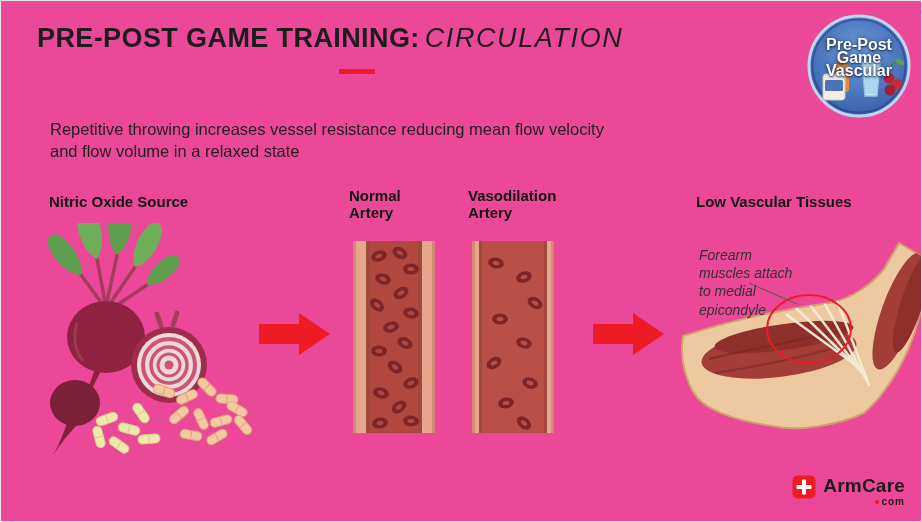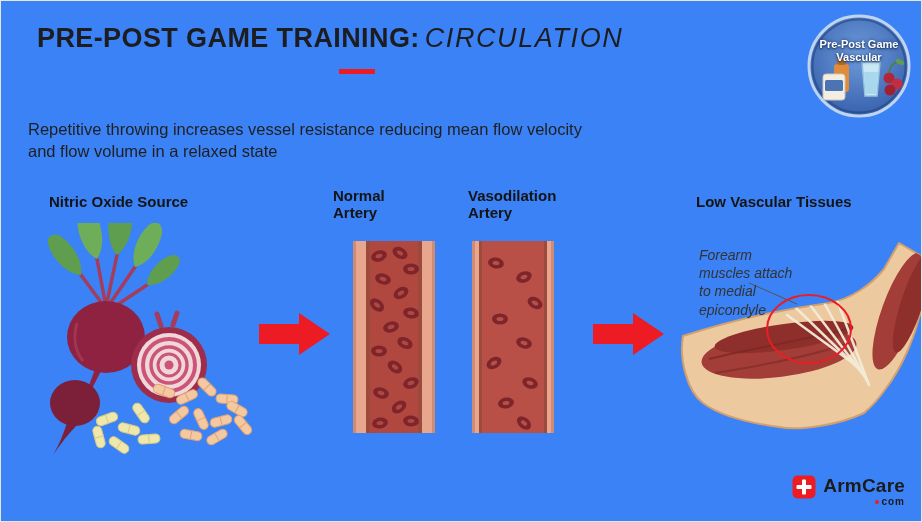--- a/index.html
+++ b/index.html
@@ -1,52 +1,52 @@
 <!DOCTYPE html>
 <html style="--accent-red: #ED1C24; --title-ink: #1D1D1F; --badge-blue: #3D6CBF; --beet-red: #8E2240; --artery-wall: #E9A68E; --artery-lumen: #B04840; --skin-tone: #EDC9A0;"><head>
 <meta charset="utf-8">
 <style>
   * { box-sizing: border-box; margin: 0; padding: 0; }
   html,body { background:#f4f4f4; }
   body { font-family: "Liberation Sans", sans-serif; }
   .slide {
     position: relative; width: 922px; height: 522px;
-    background: #3b82f6; border: 1px solid #e6e6e6; overflow: hidden;
+    background: #ec4899; border: 1px solid #e6e6e6; overflow: hidden;
   }
   .title {
     position: absolute; left: 36px; top: 22px;
     font-size: 27px; font-weight: 800; letter-spacing: .4px;
     color: var(--title-ink, #1d1d1f); white-space: nowrap;
   }
   .title-em { font-style: italic; font-weight: 500; letter-spacing: 1.6px; margin-left: 5px; }
   .title-accent {
     position: absolute; left: 338px; top: 68px; width: 36px; height: 5px;
     background: var(--accent-red, #ED1C24);
   }
   .subtitle {
-    position: absolute; left: 27px; top: 118px; width: 560px;
+    position: absolute; left: 49px; top: 118px; width: 560px;
     font-size: 16.5px; line-height: 1.32; color: #1f1f1f;
   }
   .col-head {
     position: absolute; font-size: 15px; font-weight: 700;
     color: #141414; text-align: left; line-height: 1.15;
   }
   #head-nitric  { left: 48px;  top: 192px; width: 200px; }
-  #head-normal  { left: 332px; top: 186px; width: 90px;  }
+  #head-normal  { left: 348px; top: 186px; width: 90px;  }
   #head-vaso    { left: 467px; top: 186px; width: 90px;  }
   #head-lowvasc { left: 695px; top: 192px; width: 210px; }
   .annotation {
     position: absolute; left: 698px; top: 245px; width: 100px;
     font-size: 14px; line-height: 1.3; color: #333; font-style: italic;
   }
   .abs { position: absolute; }
   .badge-text {
     position: absolute; left: 806px; top: 13px; width: 104px;
     padding-top: 24px; text-align: center;
-    color: #fff; font-weight: 800; font-size: 11px; line-height: 13px;
+    color: #fff; font-weight: 800; font-size: 16px; line-height: 13px;
     text-shadow: 0 1px 2px rgba(18,40,88,.95), 0 0 4px rgba(18,40,88,.8);
     pointer-events: none;
   }
   .badge-text span { display: block; }
   .logo { position: absolute; right: 16px; bottom: 14px; display: flex; gap: 7px; align-items: flex-start; margin-left: 8px; }
   .logo-brand { font-size: 19px; font-weight: 800; color: #1b1b1b; line-height: 21px; letter-spacing: .2px; }
   .logo-care { font-weight: 600; }
   .logo-domain { display: flex; justify-content: flex-end; align-items: center; gap: 2px;
     font-size: 10px; font-weight: 700; letter-spacing: 1px; color: #1b1b1b; }
   .logo-dot { width: 4px; height: 4px; border-radius: 50%; background: var(--accent-red, #ED1C24); display: inline-block; }

